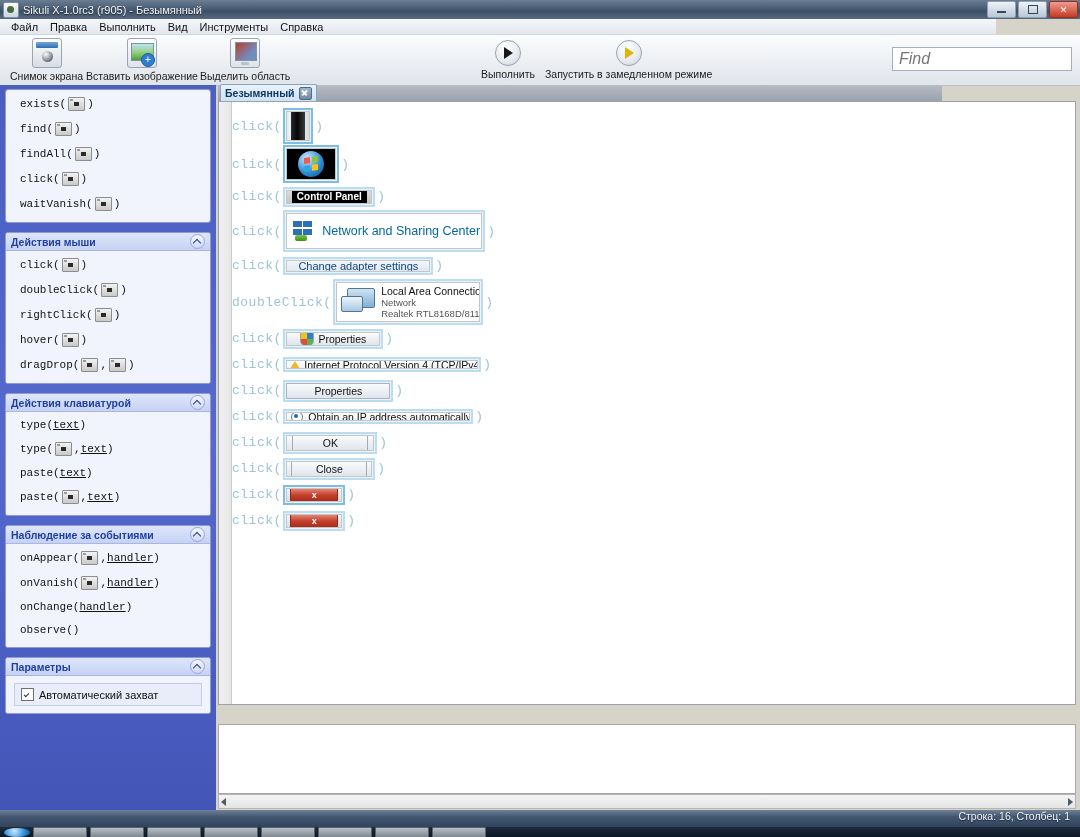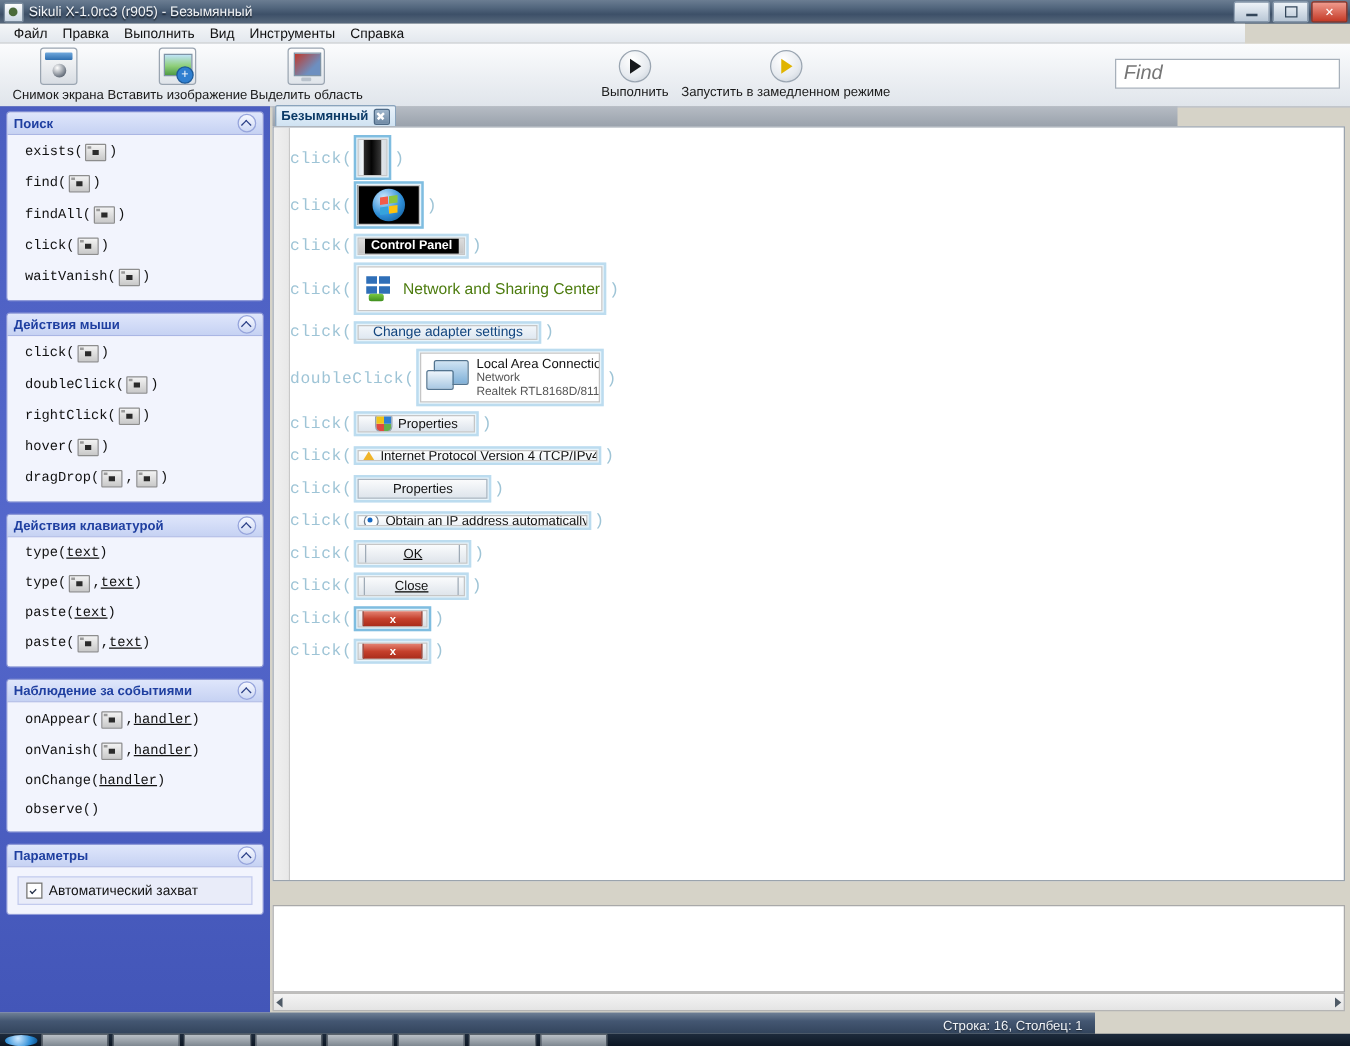--- a/index.html
+++ b/index.html
@@ -265,21 +265,21 @@
   .nsc-ico:before{
     content:"";position:absolute;left:0;top:0;width:19px;height:14px;
     background:
       linear-gradient(90deg,#2f6fb8 0 46%,transparent 46% 54%,#2f6fb8 54% 100%) top/100% 46% no-repeat,
       linear-gradient(90deg,#2f6fb8 0 46%,transparent 46% 54%,#2f6fb8 54% 100%) bottom/100% 46% no-repeat;
   }
   .nsc-ico:after{
     content:"";position:absolute;left:2px;bottom:0;width:12px;height:6px;
     background:linear-gradient(180deg,#7ac943,#3f8f1e);border-radius:2px;
   }
-  .nsc-txt{font-size:12.5px;color:#4d7c0f;line-height:14px;font-family:"Liberation Sans",sans-serif;}
+  .nsc-txt{font-size:12.5px;color:#0369a1;line-height:14px;font-family:"Liberation Sans",sans-serif;}
   .s-cas{width:150px;height:18px;}
   .s-cas .shot-inner{background:linear-gradient(180deg,#f2f6fa,#dfe8f1);}
   .cas-txt{font-size:11px;color:#12457e;white-space:nowrap;}
   .s-lac{width:150px;height:46px;}
   .s-lac .shot-inner{background:#fff;justify-content:flex-start;gap:6px;padding-left:4px;}
   .lac-ico{width:34px;height:30px;position:relative;flex:none;}
   .lac-ico:before{
     content:"";position:absolute;left:6px;top:1px;width:26px;height:18px;
     background:linear-gradient(180deg,#cfe3f3,#7fb0d8);border:1px solid #53748f;border-radius:2px;
   }
@@ -317,21 +317,21 @@
     position:relative;flex:none;
   }
   .radio:after{
     content:"";position:absolute;left:2px;top:2px;width:4px;height:4px;
     border-radius:50%;background:#1769c4;
   }
   .s-ok{width:94px;height:22px;}
   .s-ok .shot-inner{background:linear-gradient(180deg,#fafbfc,#e0e6ec);}
   .s-ok .inner-btn,.s-close .inner-btn{
     width:74px;height:16px;display:flex;align-items:center;justify-content:center;
-    background:linear-gradient(180deg,#fcfdfe,#dde3ea);border:1px solid #9fabb7;border-radius:2px;text-decoration:underline;
+    background:linear-gradient(180deg,#fcfdfe,#dde3ea);border:1px solid #9fabb7;border-radius:2px;
   }
   .s-close{width:92px;height:22px;}
   .s-close .shot-inner{background:linear-gradient(180deg,#fafbfc,#e0e6ec);}
   .s-x{width:62px;height:20px;}
   .s-x .shot-inner{background:linear-gradient(180deg,#f4f6f8,#d9dee4);}
   .xbtn{
     width:46px;height:13px;border-radius:2px;border:1px solid #8c2a1c;
     background:linear-gradient(180deg,#e98d7d,#c5402c 55%,#a92c1b);
     display:flex;align-items:center;justify-content:center;
     color:#fff;font-size:9px;font-weight:bold;
@@ -356,23 +356,23 @@
     background:linear-gradient(180deg,#f4f4f4,#e4e4e4);
     border:1px solid #b4b4b4;box-sizing:border-box;
     display:flex;align-items:center;justify-content:space-between;padding:0 2px;
   }
   .arr{width:0;height:0;}
   .arr.l{border-right:5px solid #4e5a66;border-top:4px solid transparent;border-bottom:4px solid transparent;}
   .arr.r{border-left:5px solid #4e5a66;border-top:4px solid transparent;border-bottom:4px solid transparent;}
 
   
   .statusbar{
-    position:absolute;left:0;top:810px;width:876px;height:17px;
+    position:absolute;left:0;top:810px;width:1080px;height:17px;
     background:linear-gradient(180deg,#6f8096,#445772 40%,#32445c);
-    display:flex;align-items:flex-end;justify-content:flex-end;
+    display:flex;align-items:flex-start;justify-content:flex-end;
     padding-right:10px;box-sizing:border-box;
   }
   .statusbar .st{color:#f0f3f7;font-size:10.5px;text-shadow:0 1px 1px rgba(0,0,0,.5);}
 
   
   .taskbar{
     position:absolute;left:0;top:827px;width:1080px;height:10px;
     background:linear-gradient(180deg,#1d2b3c,#0d1724);
     display:flex;align-items:center;gap:3px;padding-left:4px;box-sizing:border-box;
   }
@@ -436,24 +436,20 @@
     </div>
     <div class="findbox">
       <input placeholder="Find" style="">
       <span class="find-ico"></span>
     </div>
   </div>
 
   <div class="sidebar">
 
     <div class="panel">
-      <div class="panel-hd">
-        <span class="t">Поиск</span>
-        <span class="chev"></span>
-      </div>
       <div class="panel-bd">
         <div class="cmd">
           <span>exists(</span>
           <span class="thumb"></span>
           <span>)</span>
         </div>
         <div class="cmd">
           <span>find(</span>
           <span class="thumb"></span>
           <span>)</span>

